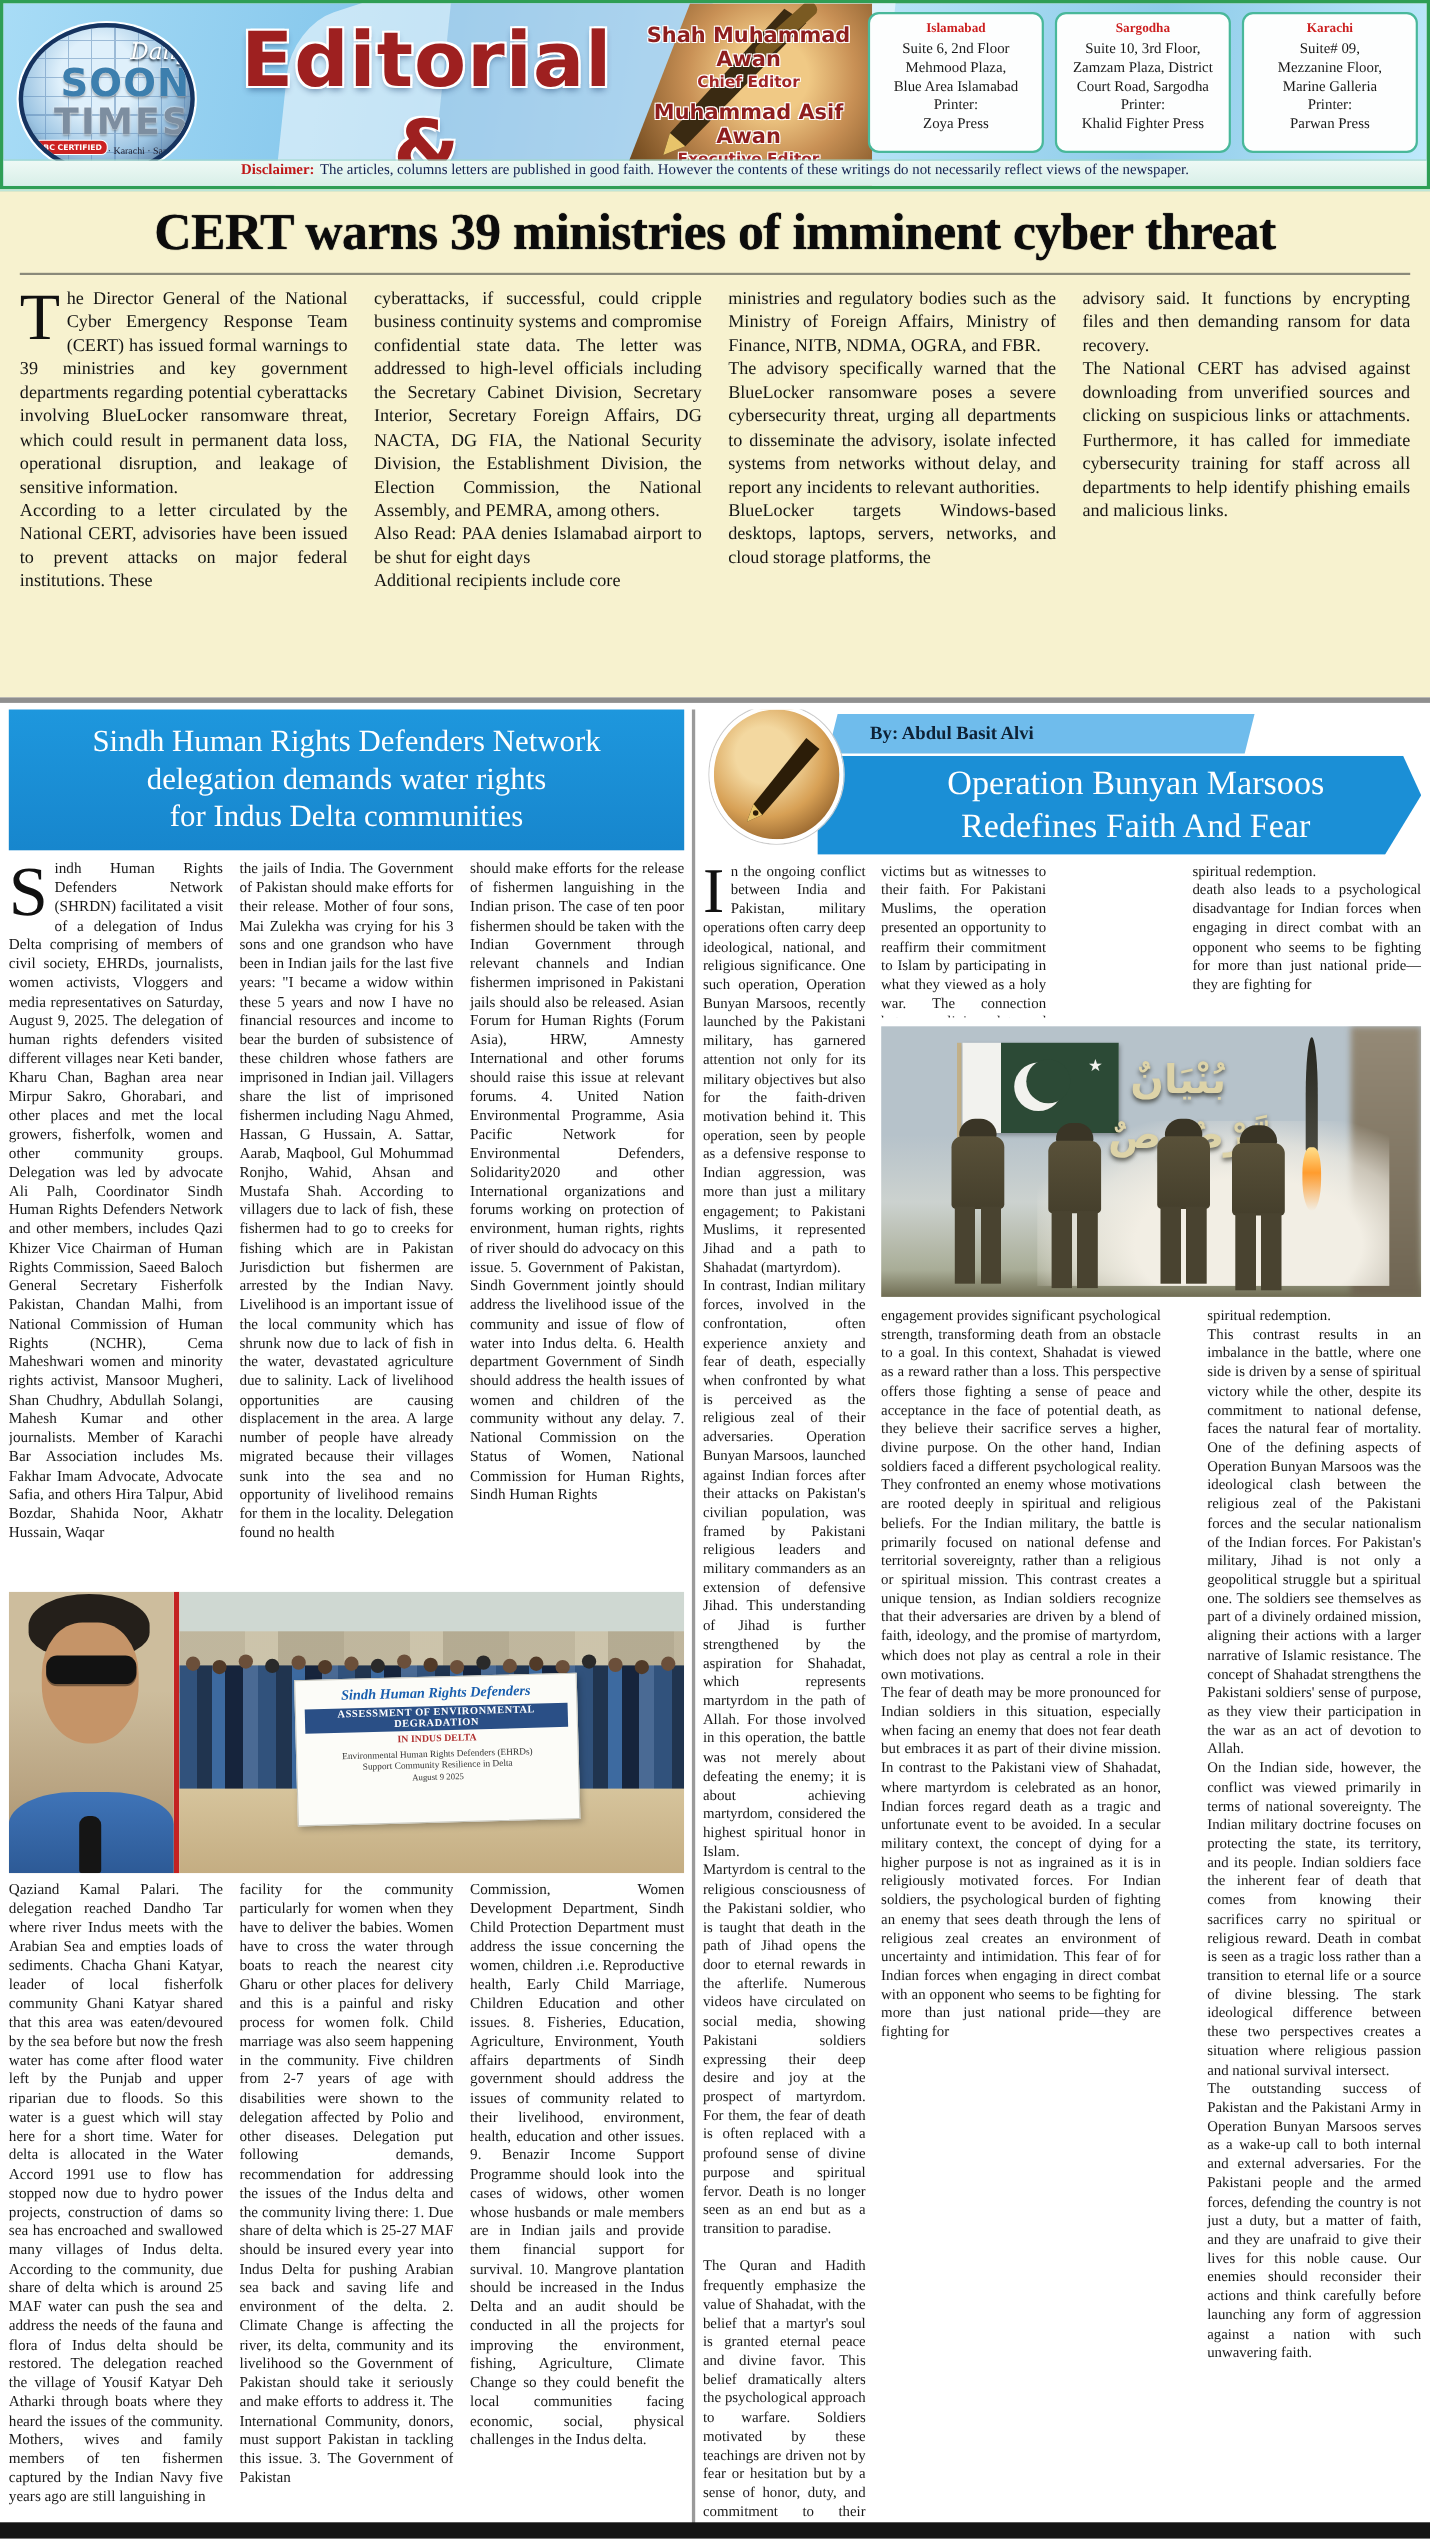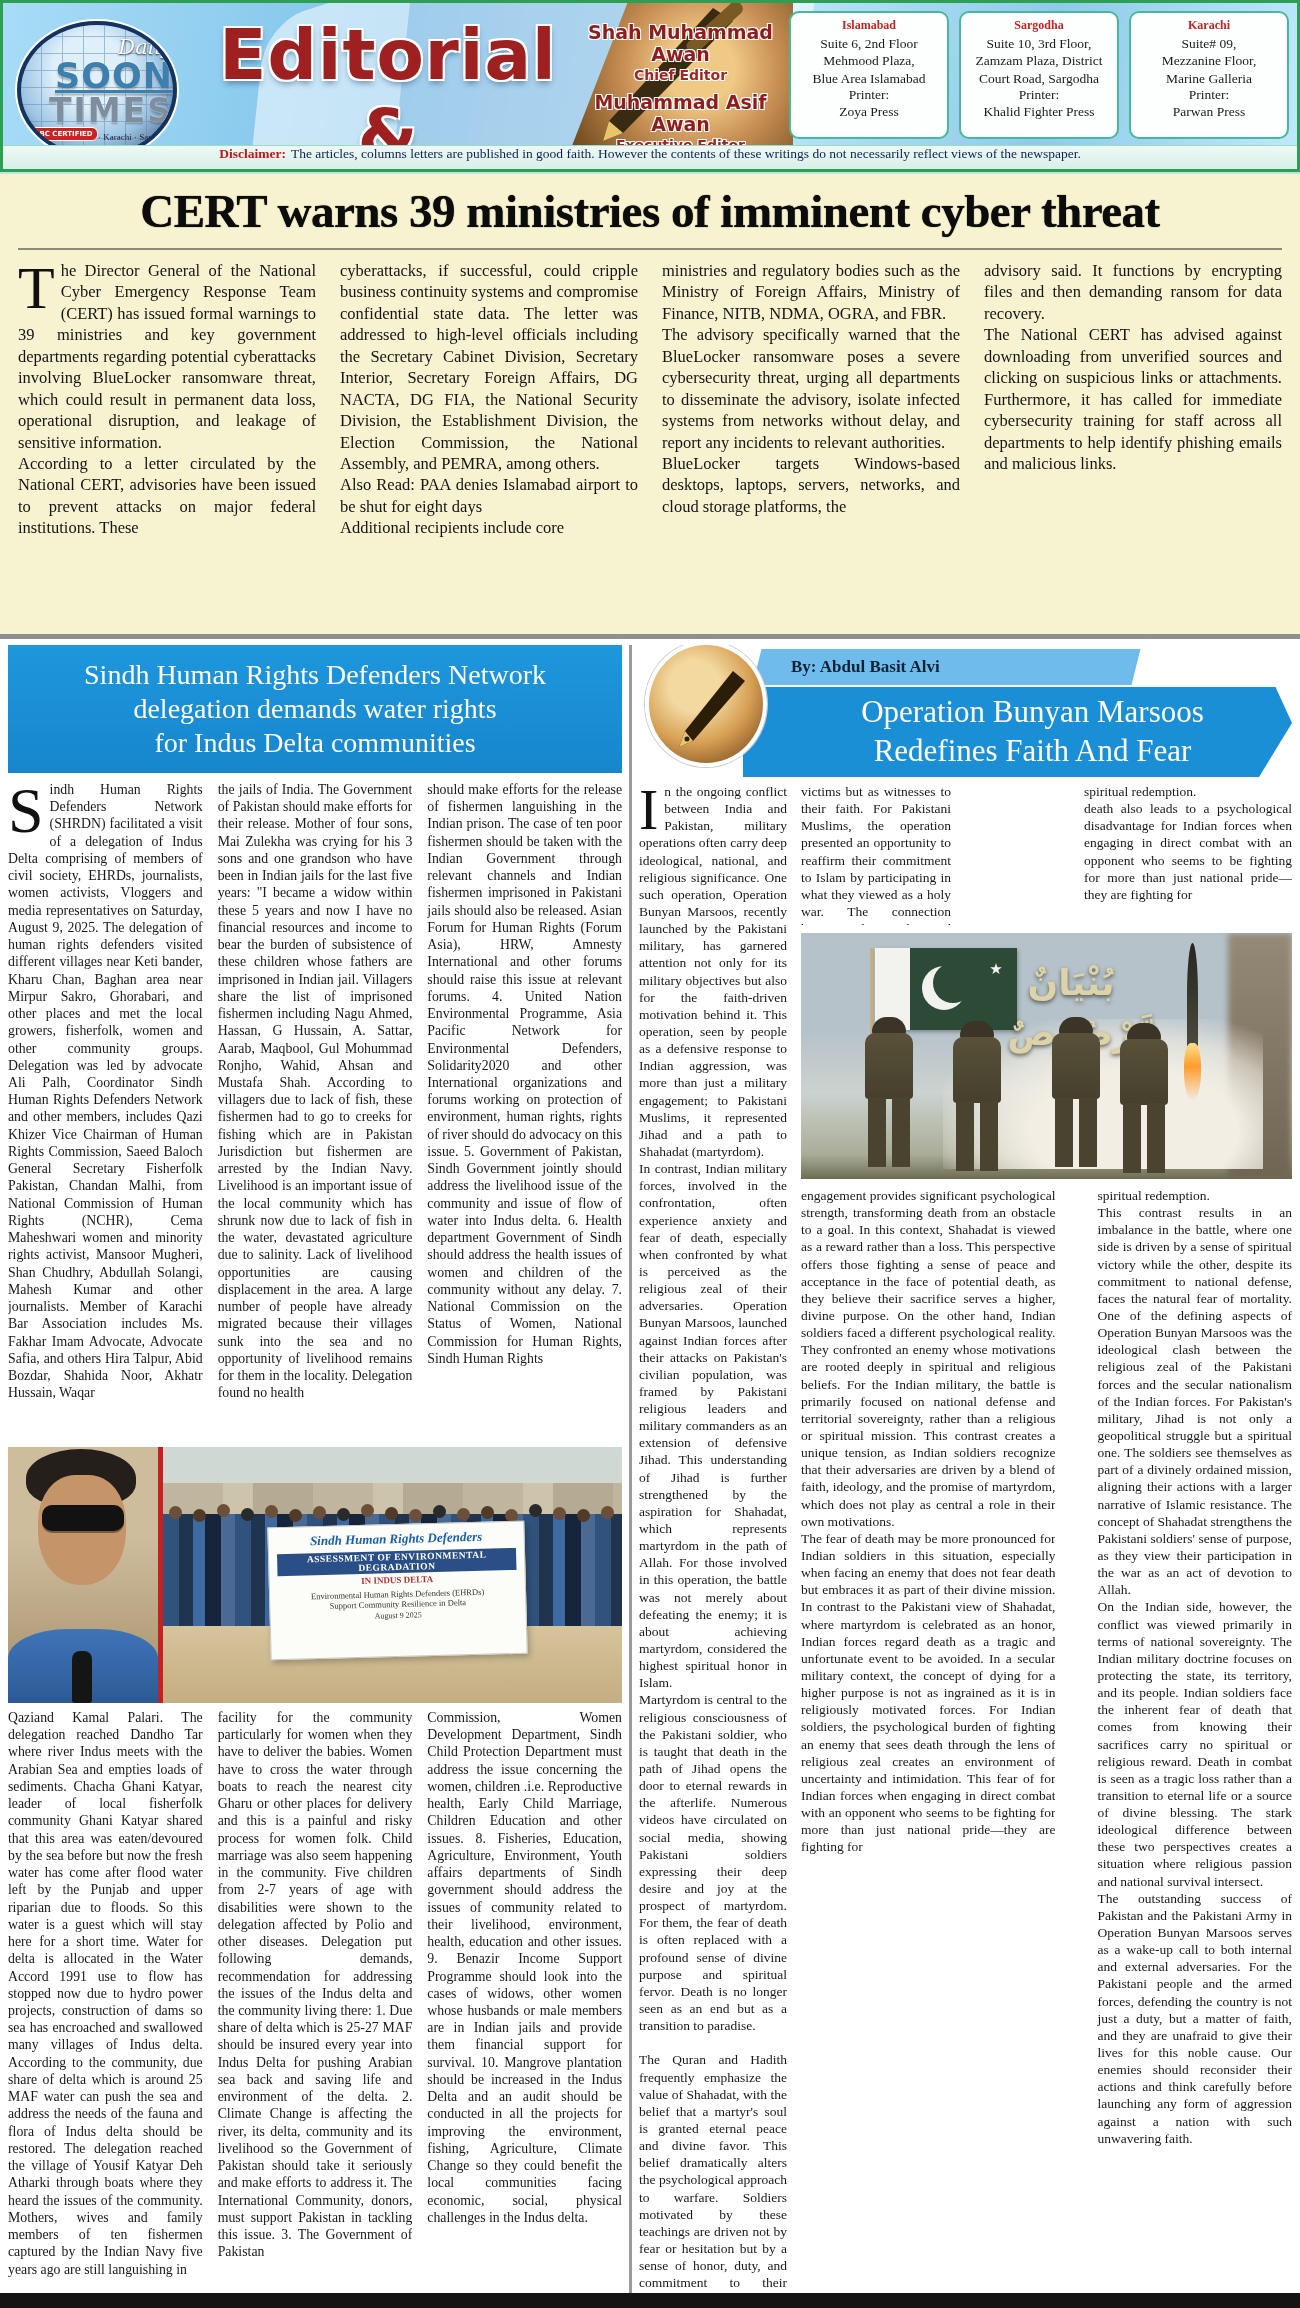--- a/index.html
+++ b/index.html
@@ -17,21 +17,21 @@
 
   .logo-oval { position:absolute; left:14px; top:18px; width:160px; height:138px; border-radius:50%;
     background:radial-gradient(circle at 45% 35%, #dff0fb 0 30%, #9cc4e2 60%, #28456e 100%);
     border:4px solid #16335f; box-shadow:0 0 0 2px #fff; overflow:hidden; text-align:right; }
   .logo-globe-lines { position:absolute; inset:0; opacity:.5;
     background:repeating-linear-gradient(0deg,transparent 0 16px,#5b86b4 16px 17px),
                repeating-linear-gradient(90deg,transparent 0 20px,#5b86b4 20px 21px); border-radius:50%; }
   .logo-daily { position:relative; font-style:italic; color:#fff; font-size:21px; margin-top:10px;
     text-shadow:0 1px 2px #123; font-family:"DejaVu Serif", serif; }
   .logo-soon { position:relative; font-family:"DejaVu Sans", sans-serif; font-weight:bold; font-size:35px;
-    color:#3d7fae; letter-spacing:1px; text-shadow:0 0 2px #fff,0 2px 2px rgba(0,0,0,.35); line-height:1.0;text-decoration:underline; }
+    color:#3d7fae; letter-spacing:1px; text-shadow:0 0 2px #fff,0 2px 2px rgba(0,0,0,.35); line-height:1.0; }
   .logo-times { position:relative; font-family:"DejaVu Sans", sans-serif; font-weight:bold; font-size:33px;
     color:#7d8ea0; letter-spacing:2px; text-shadow:0 0 2px #fff,0 2px 2px rgba(0,0,0,.3); line-height:1.0; }
   .logo-cities { position:relative; font-size:9px; color:#223; margin-top:5px; }
   .logo-badge { position:absolute; left:8px; bottom:14px; background:#c22; color:#fff; font-family:"DejaVu Sans",sans-serif;
     font-size:7px; font-weight:bold; padding:2px 4px; border-radius:6px; border:1px solid #fff; }
 
   .ed-title { position:absolute; left:195px; top:12px; width:380px; text-align:center;
     font-family:"DejaVu Sans", sans-serif; font-weight:bold; color:#9e2020; }
   .ed-title .l1 { font-size:69px; letter-spacing:1px;
     text-shadow:-2px -2px 0 #fff,2px -2px 0 #fff,-2px 2px 0 #fff,2px 2px 0 #fff,0 4px 6px rgba(0,40,90,.45); }

